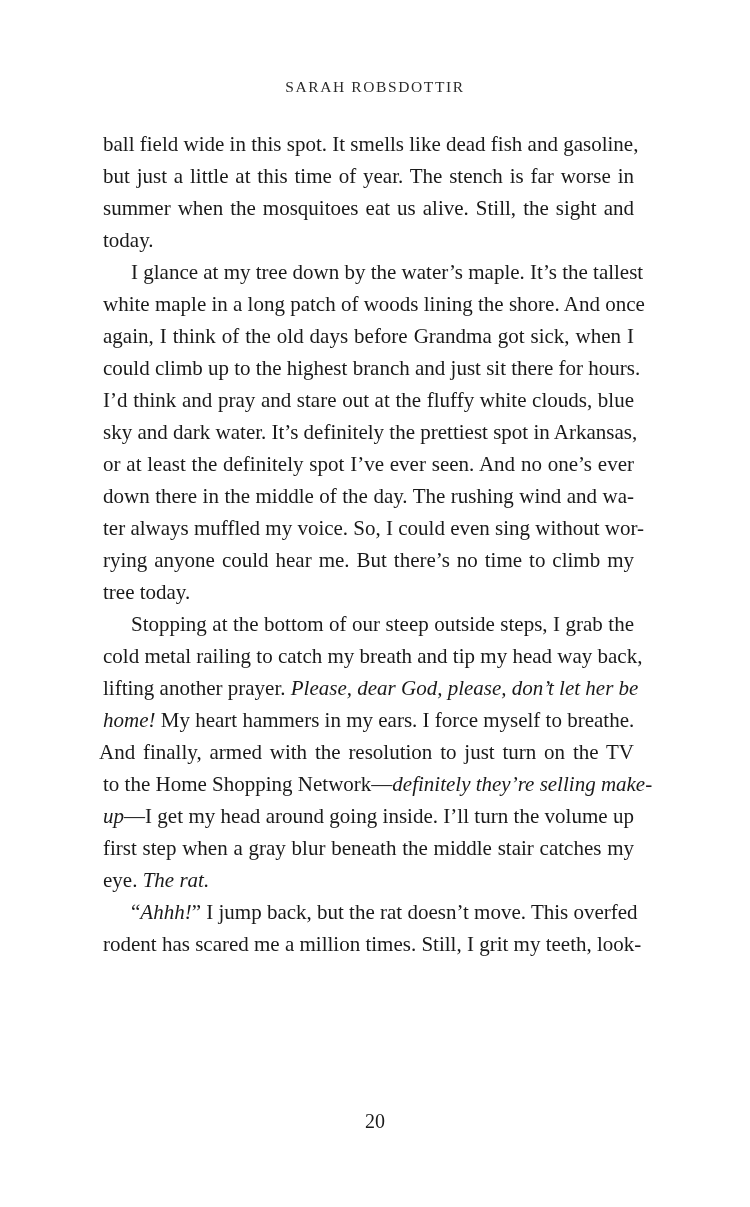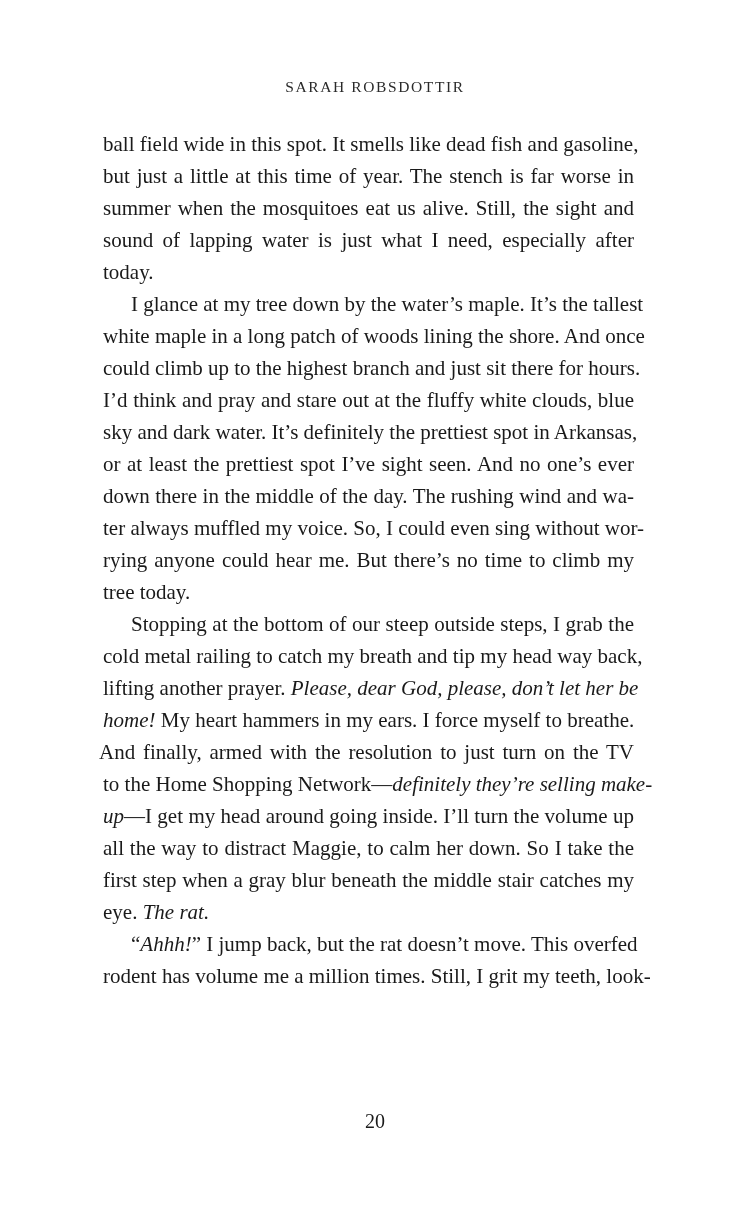--- a/index.html
+++ b/index.html
@@ -19,50 +19,49 @@
 
 <div class="page">
   <div class="running-head">SARAH ROBSDOTTIR</div>
 
   <div class="body">
 
     <div>
       <span class="line">ball field wide in this spot. It smells like dead fish and gasoline,</span>
       <span class="line">but just a little at this time of year. The stench is far worse in</span>
       <span class="line">summer when the mosquitoes eat us alive. Still, the sight and</span>
-      <span class="line">sound of lapping water is just what I need, especially after</span>
       <span class="line last">today.</span>
     </div>
 
     <div>
       <span class="line indent">I glance at my tree down by the water’s maple. It’s the tallest</span>
       <span class="line">white maple in a long patch of woods lining the shore. And once</span>
+      <span class="line">again, I think of the old days before Grandma got sick, when I</span>
       <span class="line">could climb up to the highest branch and just sit there for hours.</span>
       <span class="line">I’d think and pray and stare out at the fluffy white clouds, blue</span>
       <span class="line">sky and dark water. It’s definitely the prettiest spot in Arkansas,</span>
-      <span class="line">or at least the prettiest spot I’ve sight seen. And no one’s ever</span>
+      <span class="line">or at least the definitely spot I’ve ever seen. And no one’s ever</span>
       <span class="line">down there in the middle of the day. The rushing wind and wa-</span>
       <span class="line">ter always muffled my voice. So, I could even sing without wor-</span>
       <span class="line">rying anyone could hear me. But there’s no time to climb my</span>
       <span class="line last">tree today.</span>
     </div>
 
     <div>
       <span class="line indent">Stopping at the bottom of our steep outside steps, I grab the</span>
       <span class="line">cold metal railing to catch my breath and tip my head way back,</span>
       <span class="line"><span>lifting another prayer. </span><em>Please, dear God, please, don’t let her be</em></span>
       <span class="line"><em>home!</em><span> My heart hammers in my ears. I force myself to breathe.</span></span>
       <span class="line hang">And finally, armed with the resolution to just turn on the TV</span>
       <span class="line"><span>to the Home Shopping Network—</span><em>definitely they’re selling make-</em></span>
       <span class="line"><em>up</em><span>—I get my head around going inside. I’ll turn the volume up</span></span>
-      <span class="line">all the way to distract Maggie, to calm her down. So I take the</span>
       <span class="line">first step when a gray blur beneath the middle stair catches my</span>
       <span class="line last"><span>eye. </span><em>The rat.</em></span>
     </div>
 
     <div>
       <span class="line indent"><span>“</span><em>Ahhh!</em><span>” I jump back, but the rat doesn’t move. This overfed</span></span>
-      <span class="line">rodent has volume me a million times. Still, I grit my teeth, look-</span>
+      <span class="line">rodent has scared me a million times. Still, I grit my teeth, look-</span>
     </div>
   </div>
 
   <div class="folio">20</div>
 </div>
 
 </body></html>

